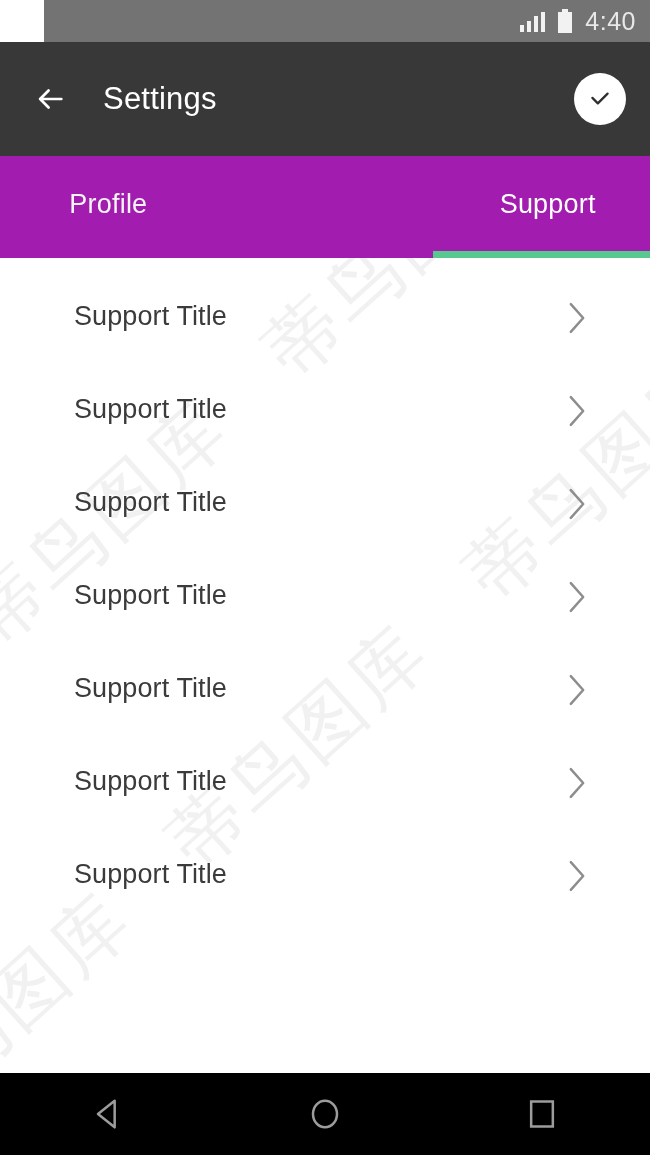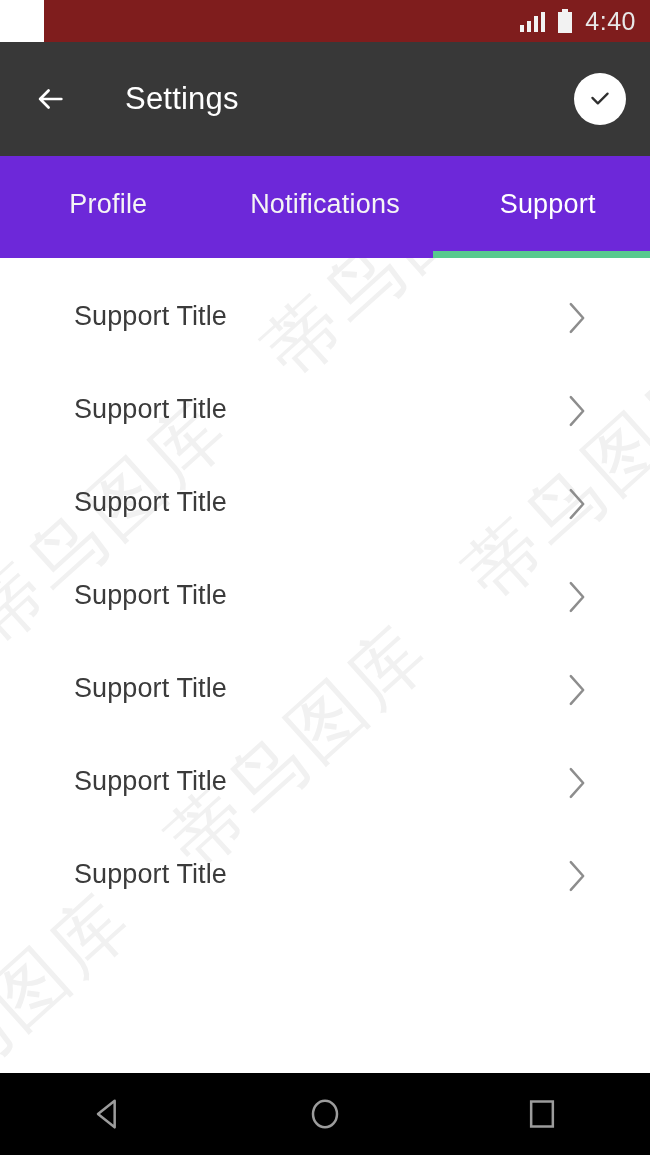--- a/index.html
+++ b/index.html
@@ -15,21 +15,21 @@
     position:relative;
     width:650px; height:1155px;
     background:#ffffff;
     display:flex; flex-direction:column;
     overflow:hidden;
   }
 
   
   .status-bar {
     height:42px;
-    background:#7f1d1d;
+    background:#737373;
     display:flex; align-items:center; justify-content:flex-end;
     padding-right:14px;
     flex:0 0 auto;
     position:relative; z-index:5;margin-left:44px;
   }
   .status-icons { display:flex; align-items:center; gap:13px; }
 
   .signal-icon { display:flex; align-items:flex-end; gap:2.5px; height:21px; }
   .signal-icon i { display:block; width:4.5px; background:#f2f2f2; }
   .signal-icon i:nth-child(1){ height:7px; }
@@ -60,35 +60,35 @@
     position:relative; z-index:5;
   }
   .back-btn {
     width:44px; height:44px;
     display:flex; align-items:center; justify-content:center;
     flex:0 0 auto;
     cursor:pointer;
   }
   .app-title {
     color:#ffffff; font-size:31px; font-weight:400;
-    margin-left:53px; letter-spacing:0.2px;
+    margin-left:31px; letter-spacing:0.2px;
     white-space:nowrap;
   }
   .app-bar-spacer { flex:1 1 auto; }
   .confirm-btn {
     width:52px; height:52px; border-radius:50%;
     background:#ffffff;
     display:flex; align-items:center; justify-content:center;
     flex:0 0 auto; cursor:pointer;
   }
 
   
   .tab-bar {
     height:102px;
-    background:#6d28d9;
+    background:#a21caf;
     display:flex; align-items:stretch;
     flex:0 0 auto;
     position:relative; z-index:5;
   }
   .tab {
     flex:1 1 0;
     display:flex; align-items:center; justify-content:center;
     position:relative;
     cursor:pointer;
     padding-bottom:6px;
@@ -202,21 +202,20 @@
   </div>
 
   <div class="tab-bar">
 
     <div class="tab">
       <span class="tab-label">Profile</span>
       <span class="indicator"></span>
     </div>
 
     <div class="tab">
-      <span class="tab-label">Notifications</span>
       <span class="indicator"></span>
     </div>
 
     <div class="tab active">
       <span class="tab-label">Support</span>
       <span class="indicator"></span>
     </div>
   </div>
 
   <div class="content">

